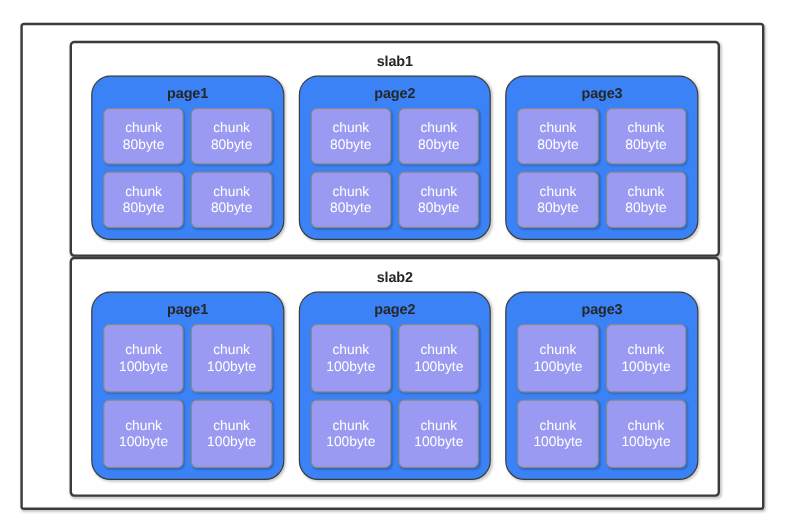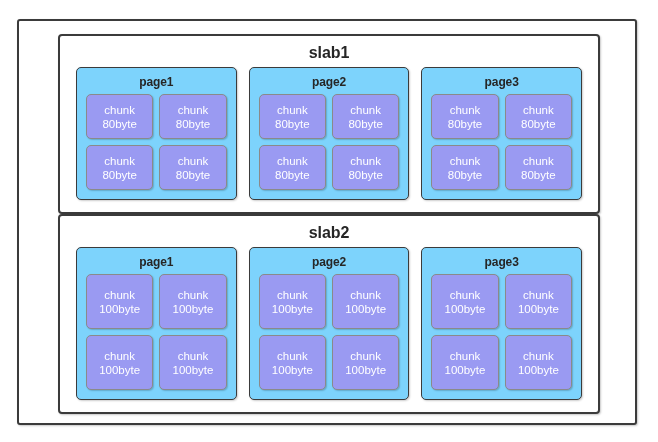--- a/index.html
+++ b/index.html
@@ -57,21 +57,21 @@
     display: flex;
     flex-direction: column;
     align-items: stretch;
   }
 
   .slab-1 { height: 180px; }
   .slab-2 { height: 200px; }
 
   .slab-title {
     text-align: center;
-    font-size: 16px;
+    font-size: 12px;
     font-weight: bold;
     color: #262626;
     letter-spacing: -0.1px;
     padding-top: 9px;
     padding-bottom: 6px;
     line-height: 1;
     user-select: none;
   }
 
   
@@ -82,22 +82,22 @@
     justify-content: space-between;
     padding: 0 16px 12px 16px;
     box-sizing: border-box;
     gap: 12px;
   }
 
   .page {
     flex: 1 1 0;
     box-sizing: border-box;
     border: 1.6px solid #3b3b3b;
-    border-radius: 5px;
-    background: #7dd3fc;
+    border-radius: 16px;
+    background: #3b82f6;
     box-shadow: 1px 1px 2px rgba(0,0,0,0.20);
     display: flex;
     flex-direction: column;
     align-items: stretch;
     min-width: 0;
   }
 
   .page-title {
     text-align: center;
     font-size: 12px;

